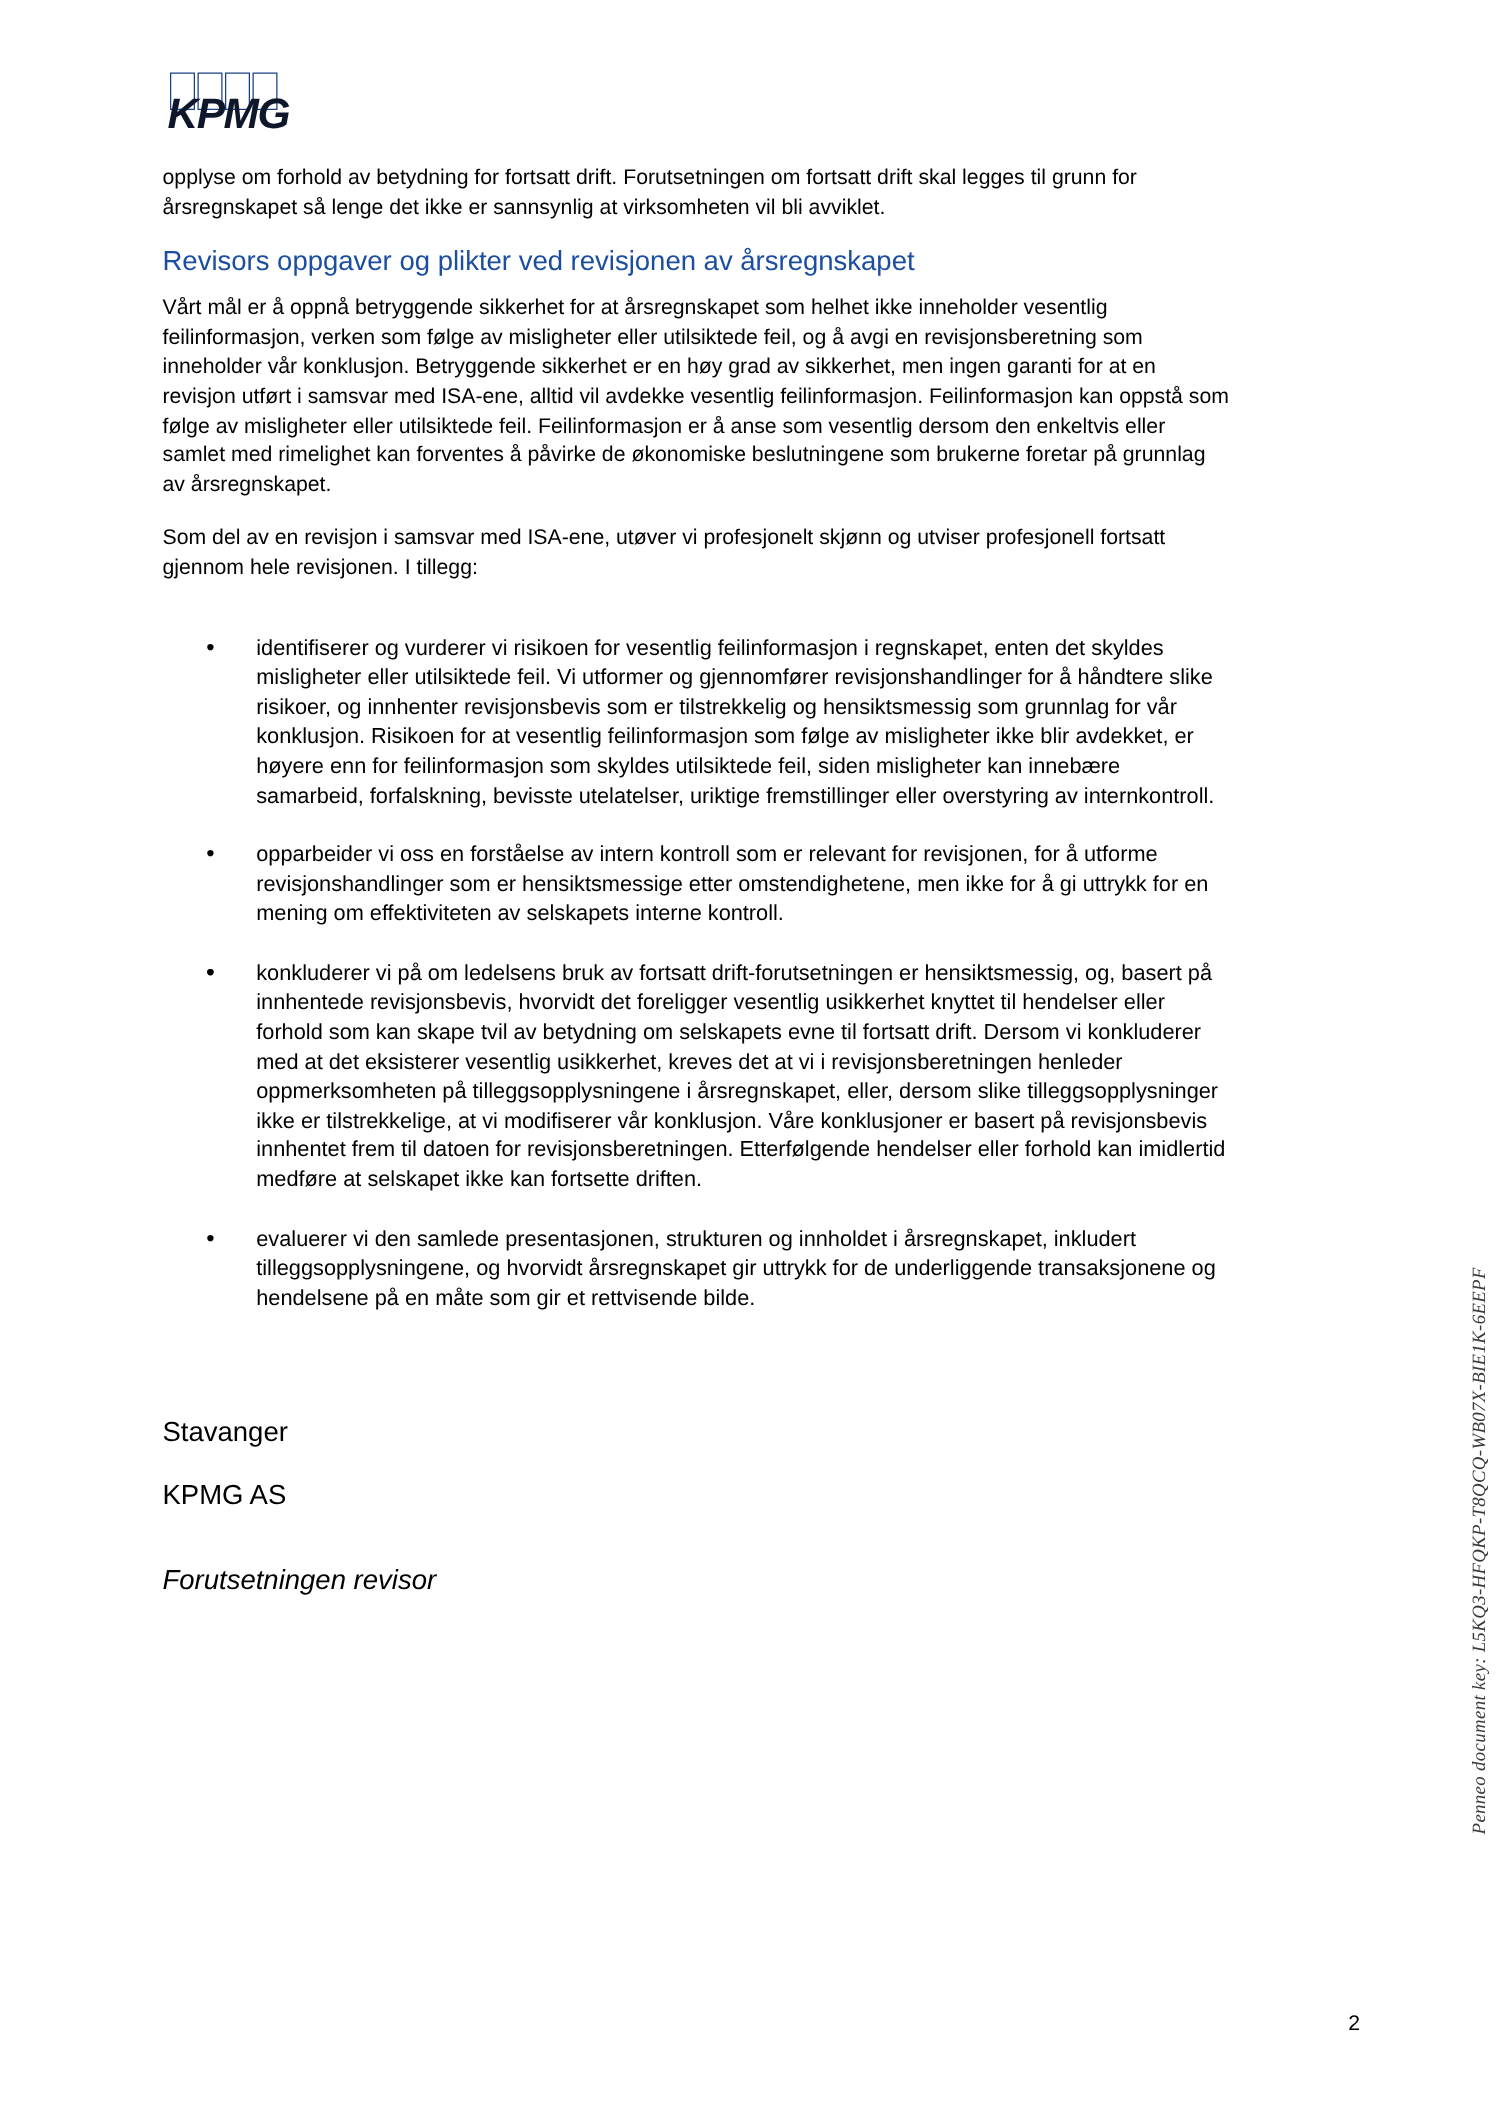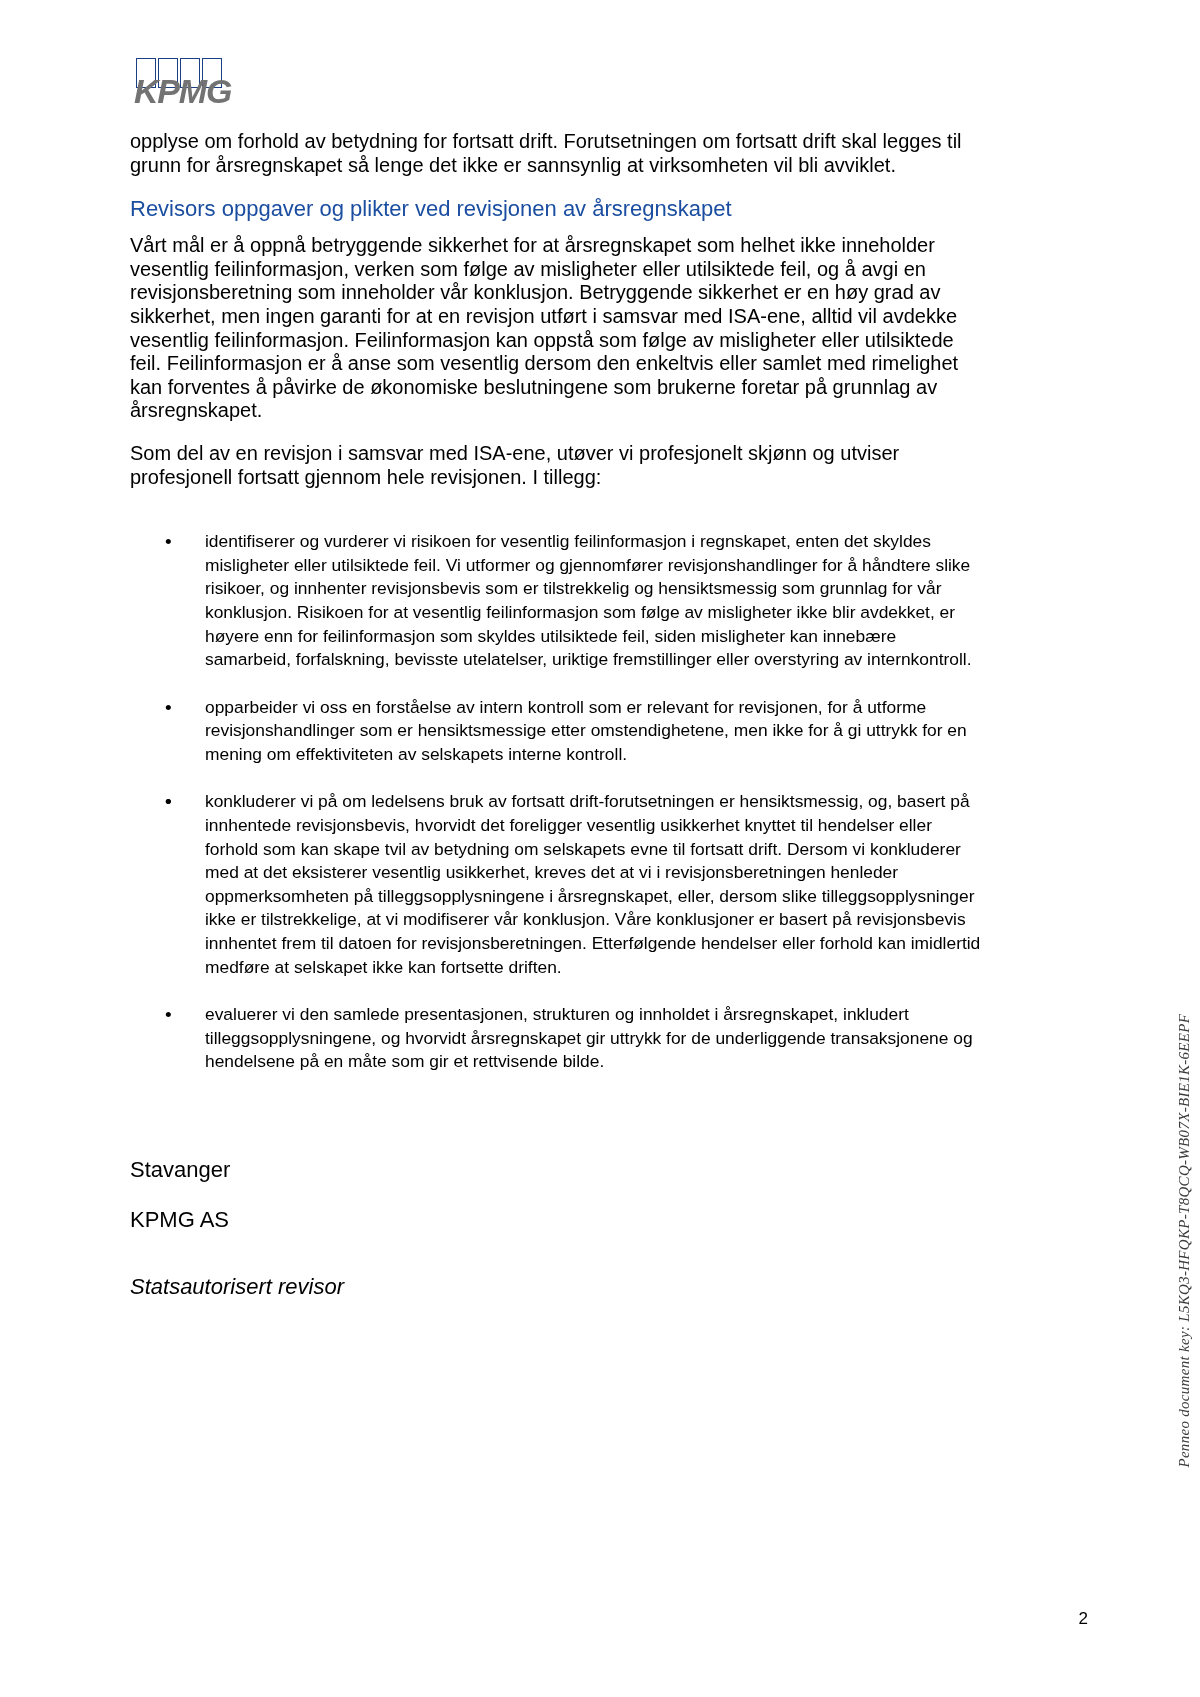--- a/index.html
+++ b/index.html
@@ -44,34 +44,34 @@
   }
   .logo-word {
     position: absolute;
     left: -2px;
     top: 16px;
     font-family: "Liberation Sans", sans-serif;
     font-weight: bold;
     font-style: italic;
     font-size: 34px;
     letter-spacing: -1.2px;
-    color: #737373;
+    color: #0f172a;
     line-height: 1;
   }
 
   
   .content {
     position: absolute;
     left: 130px;
     top: 130px;
     width: 855px;
   }
 
   p.body-text {
-    font-size: 20px;
+    font-size: 17px;
     line-height: 23.6px;
     margin: 0 0 19px 0;
     color: #000000;
     text-align: left;
   }
 
   h2.section-heading {
     font-size: 22px;
     font-weight: normal;
     color: #1b4ea0;
@@ -189,21 +189,21 @@
 
     <div class="spacer-md"></div>
 
 
     <div class="sign-gap-big"></div>
 
     <p class="sign-line">Stavanger</p>
     <div class="sign-gap"></div>
     <p class="sign-line">KPMG AS</p>
     <div class="sign-gap-big"></div>
-    <p class="sign-line italic">Statsautorisert revisor</p>
+    <p class="sign-line italic">Forutsetningen revisor</p>
 
   </div>
 
   <div class="watermark">Penneo document key: L5KQ3-HFQKP-T8QCQ-WB07X-BIE1K-6EEPF</div>
 
   <div class="page-number">2</div>
 
 </div>
 
 </body></html>

